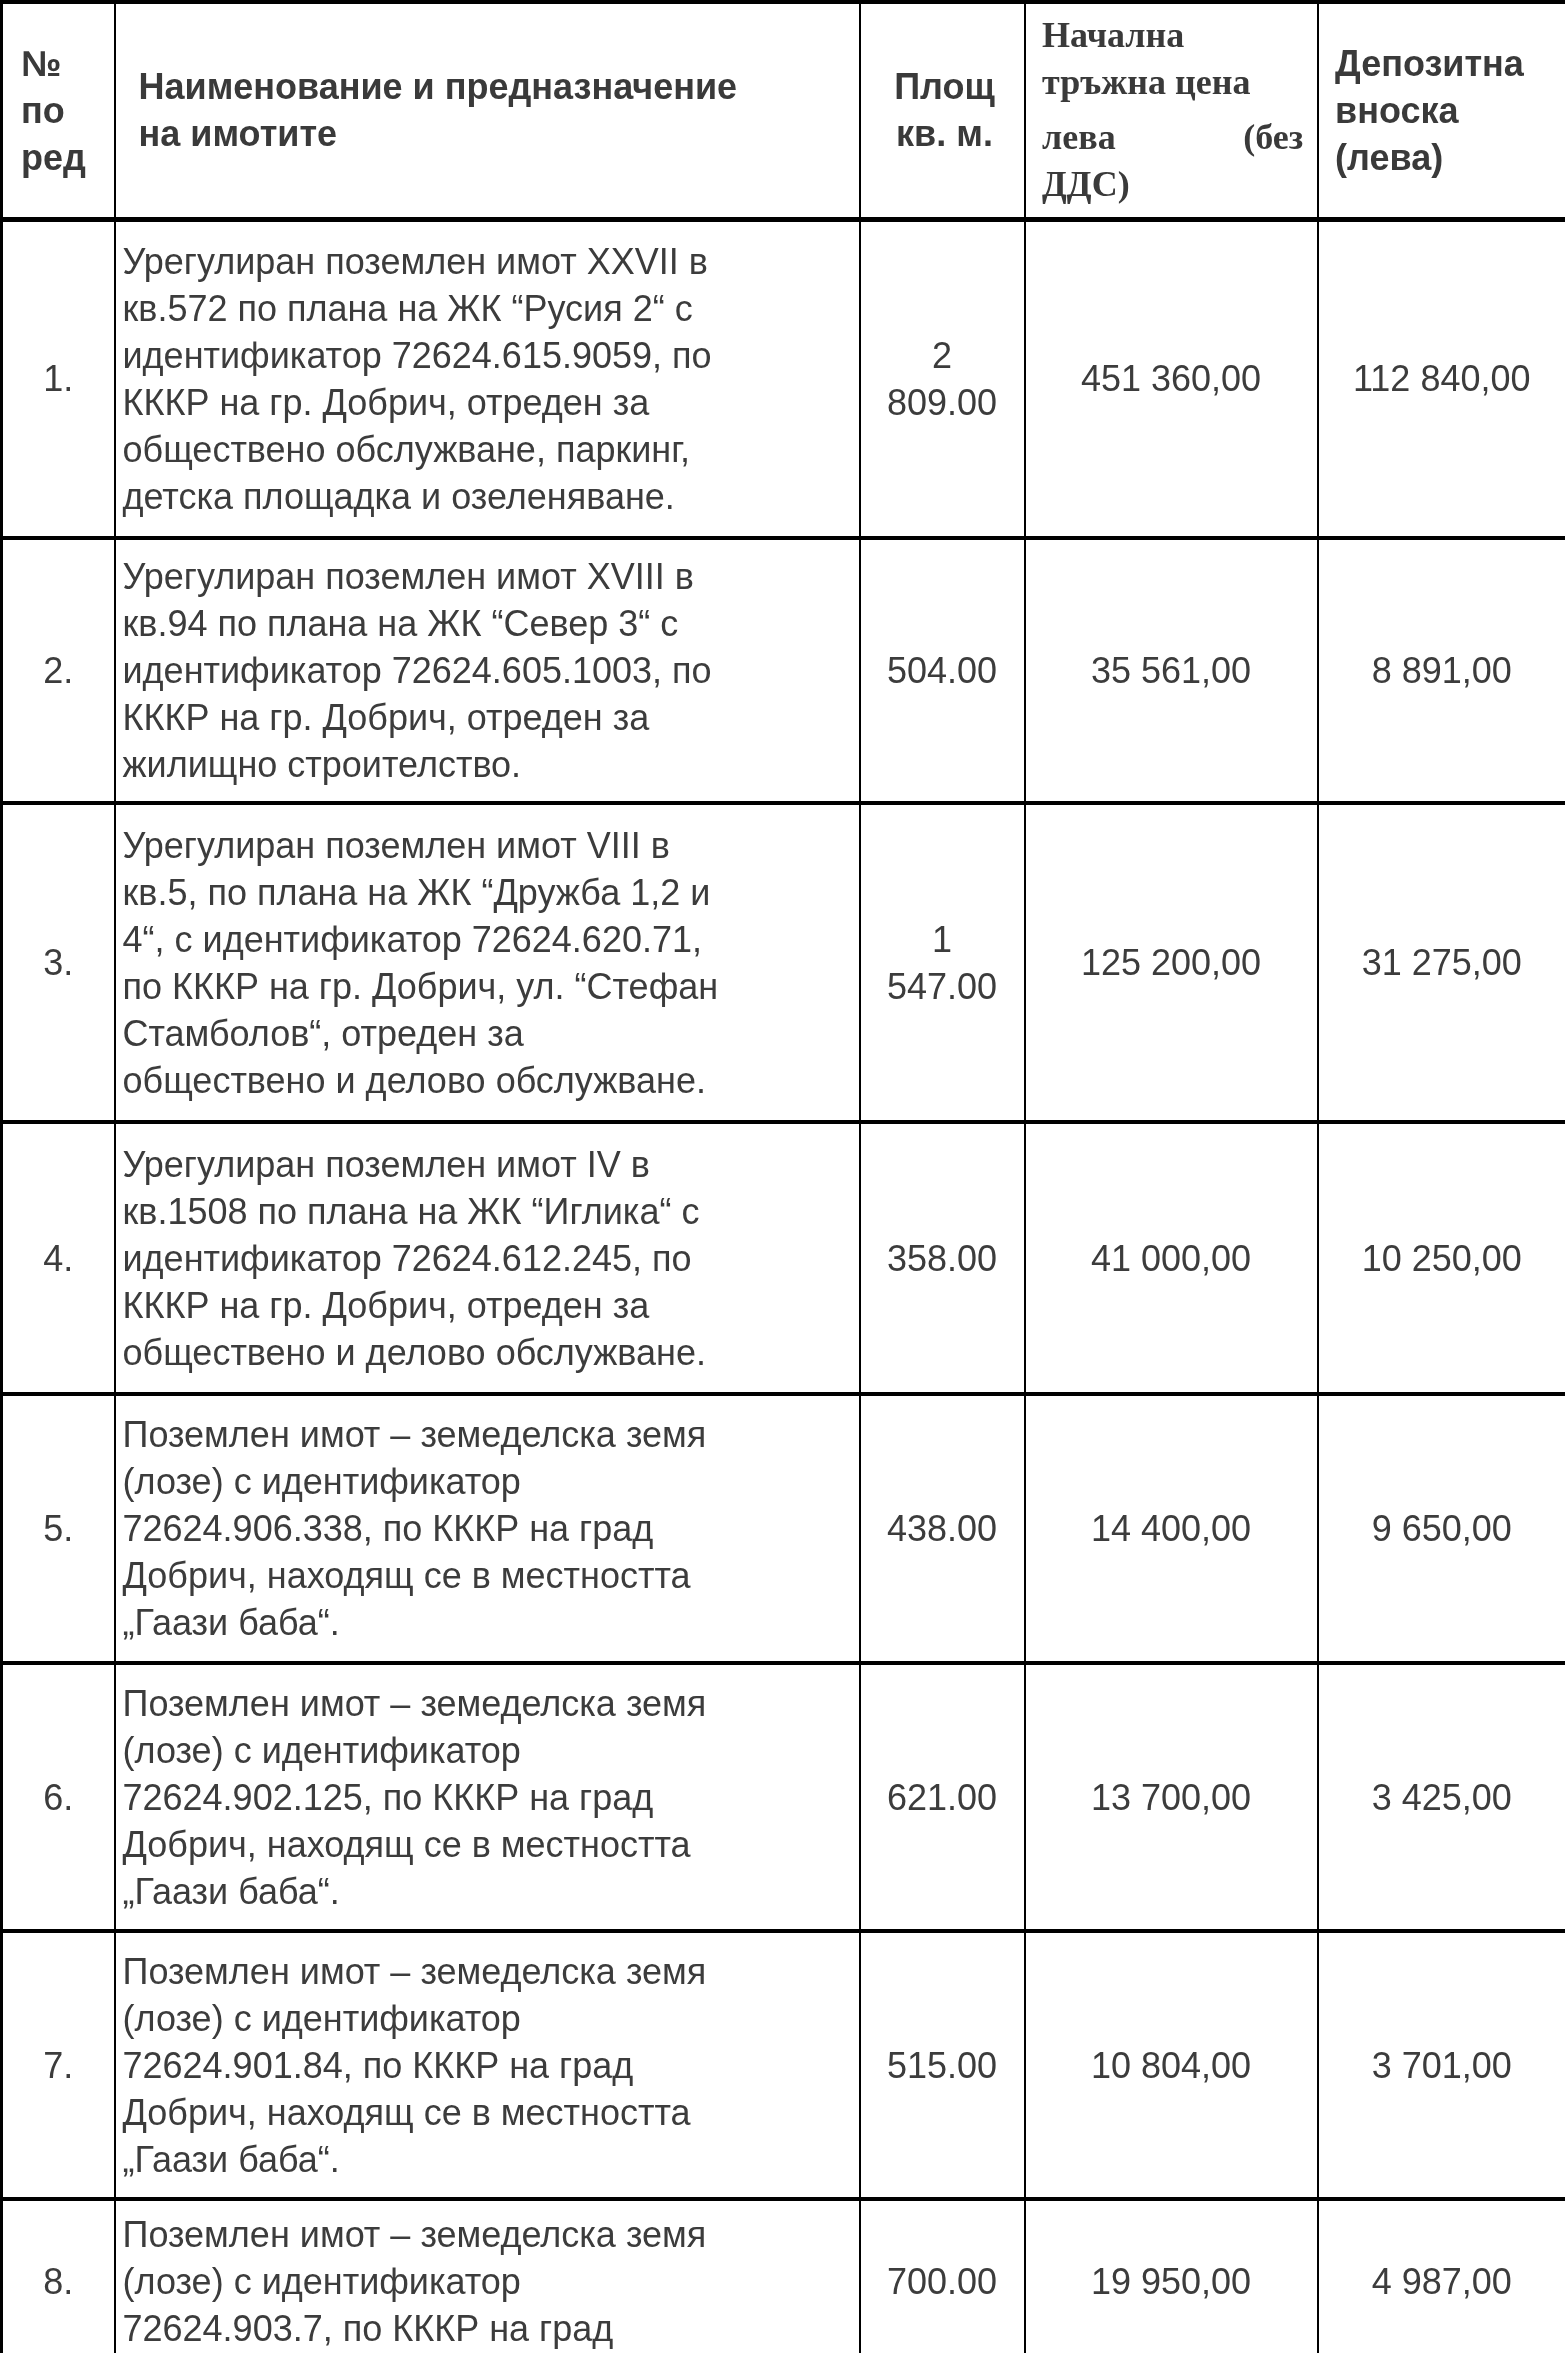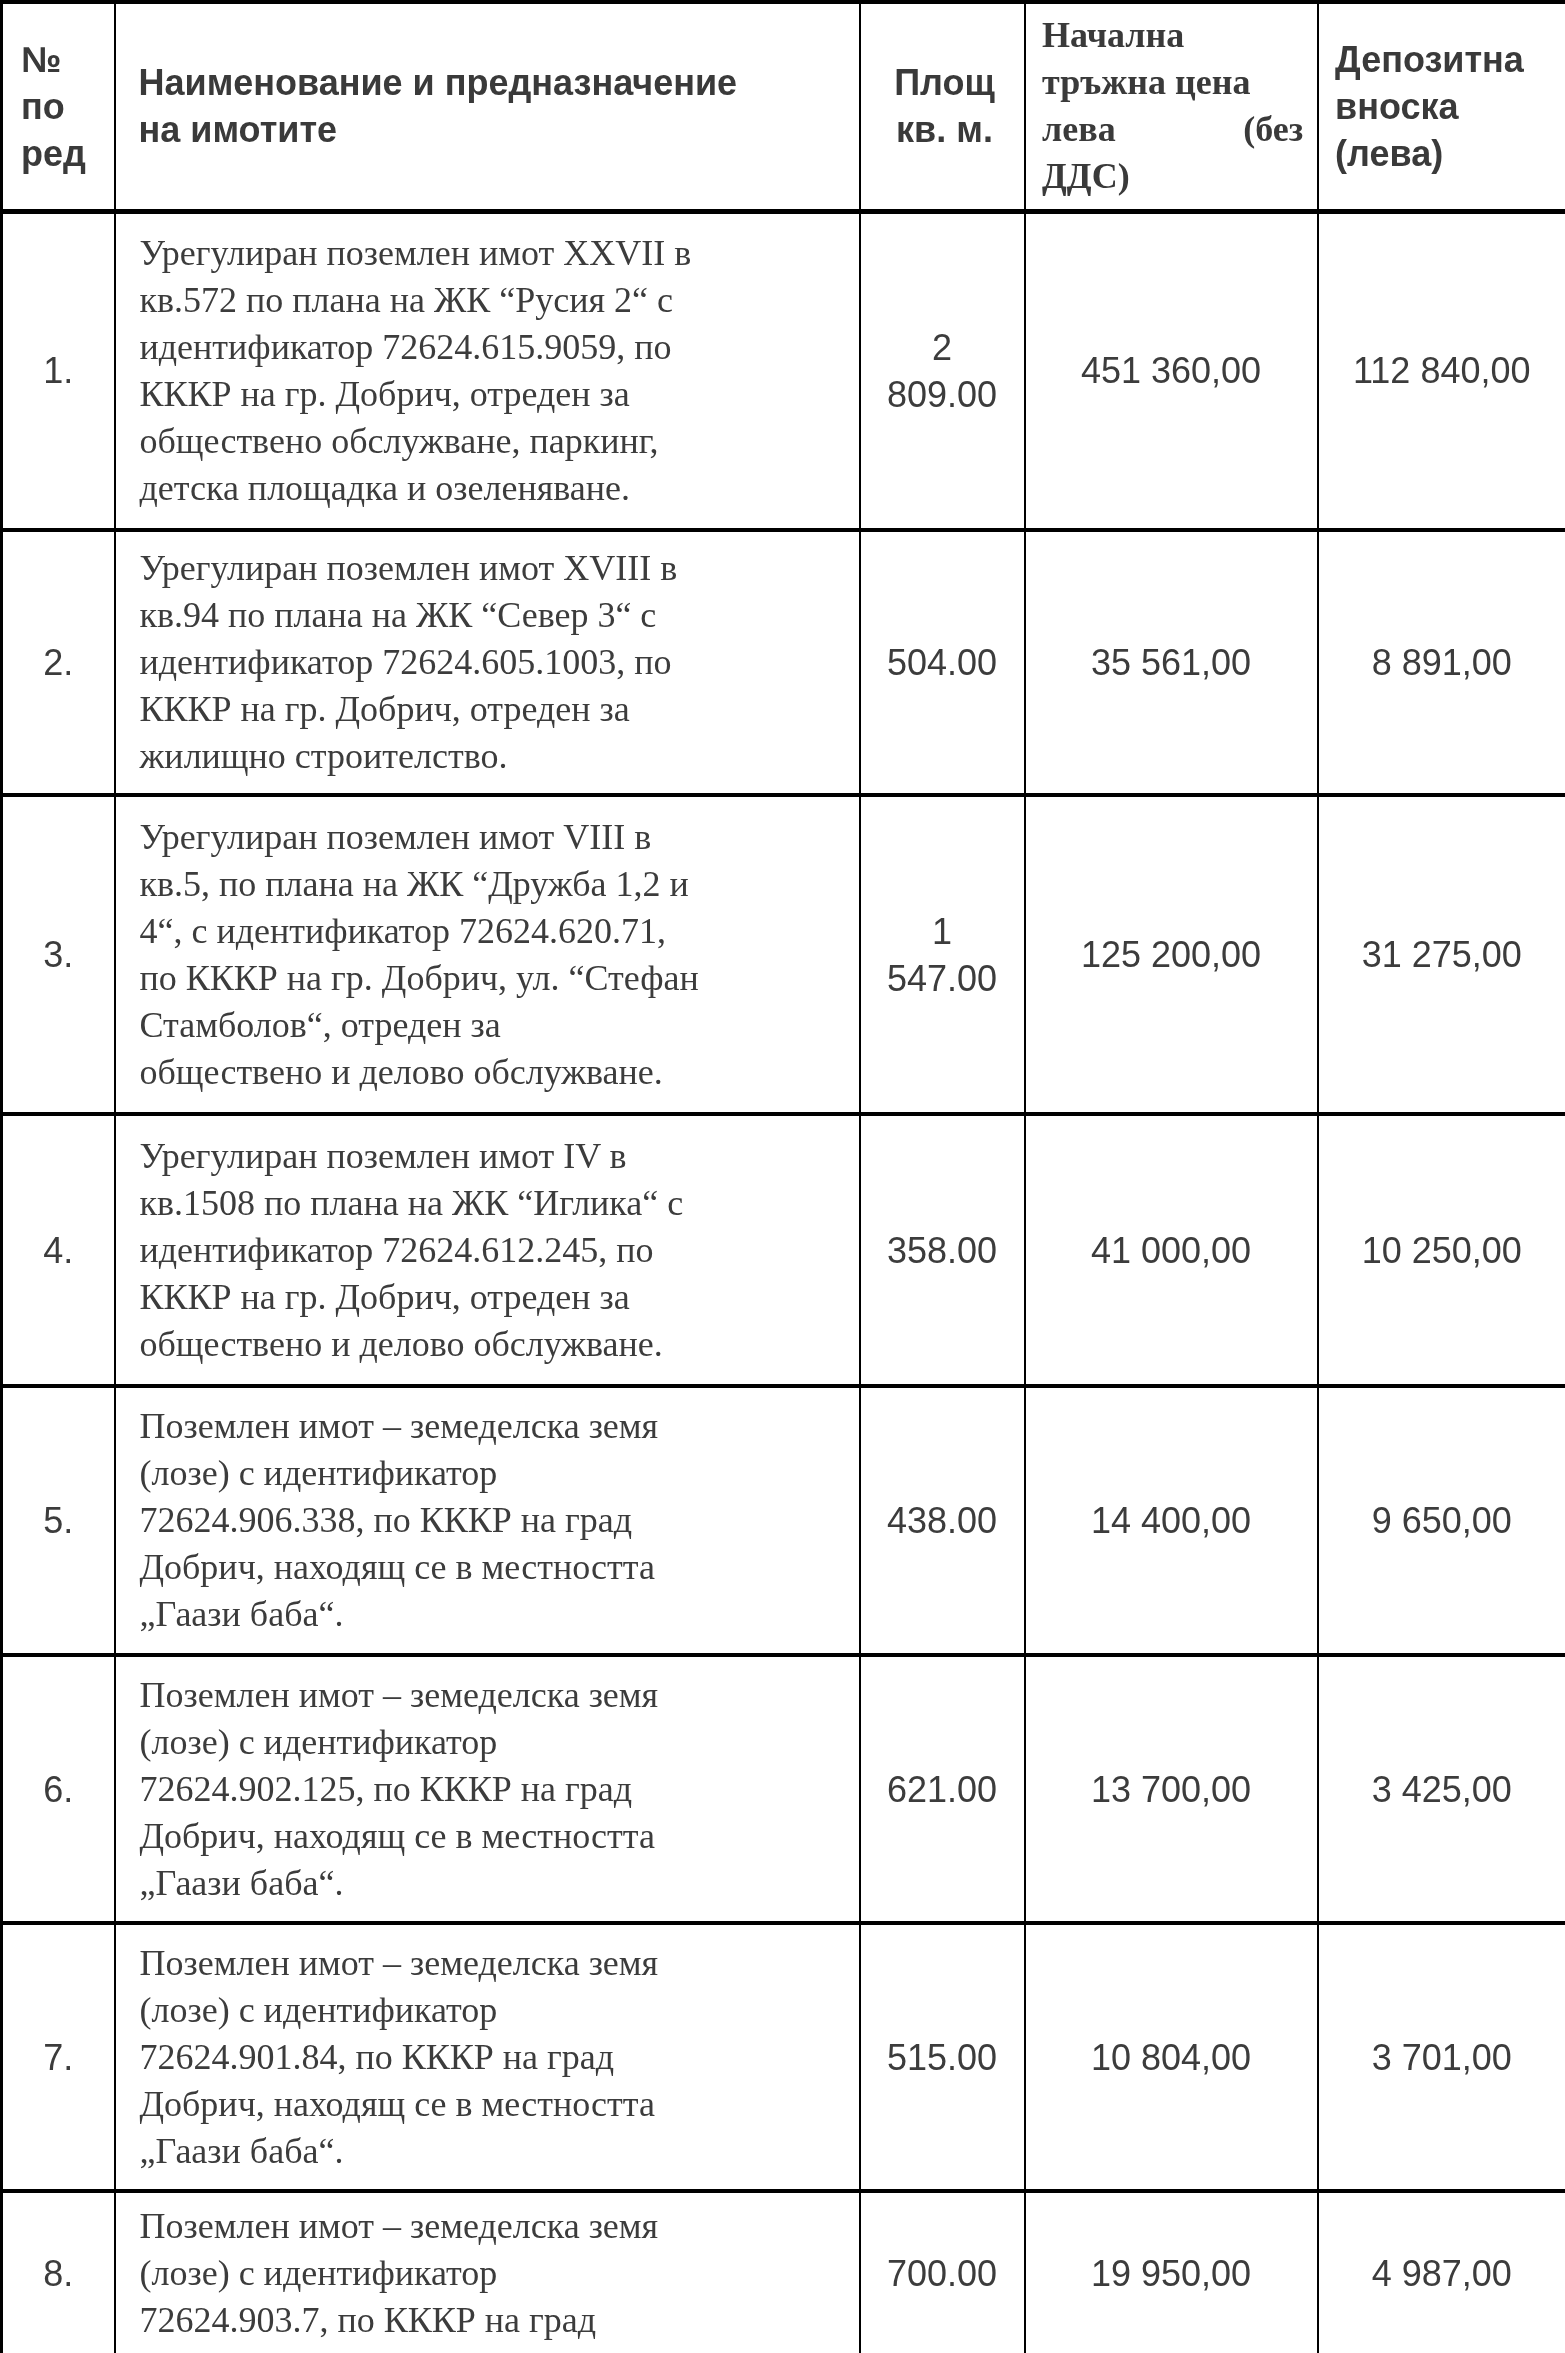--- a/index.html
+++ b/index.html
@@ -47,30 +47,30 @@
   th.h-num   { padding: 8.3px 8.3px 8.3px 18px; }
   th.h-desc  { padding: 8.3px 16.6px 8.3px 23px; }
   th.h-area  { padding: 8.3px 11.6px 8.3px 16.6px; text-align: center; }
   th.h-price { padding: 8.3px 13.3px 8.3px 16.6px; font-family: Liberation Serif, serif; }
   th.h-dep   { padding: 8.3px 11.6px 8.3px 16.6px; }
 
   .just-line {
     display: flex;
     justify-content: space-between;
     width: 100%;
+    margin-top: 8px;
   }
 
   td.c-num {
     text-align: center;
     padding: 6.6px 5px;
   }
   td.c-desc {
     text-align: left;
-    padding: 10px 15px 10px 24px;
-    font-family: Liberation Serif, serif;
+    padding: 10px 15px 10px 7px;
   }
   td.c-area, td.c-price, td.c-dep {
     text-align: center;
     padding: 6.6px 5px;
   }
 </style>
 </head>
 <body>
 
 <div class="page">

